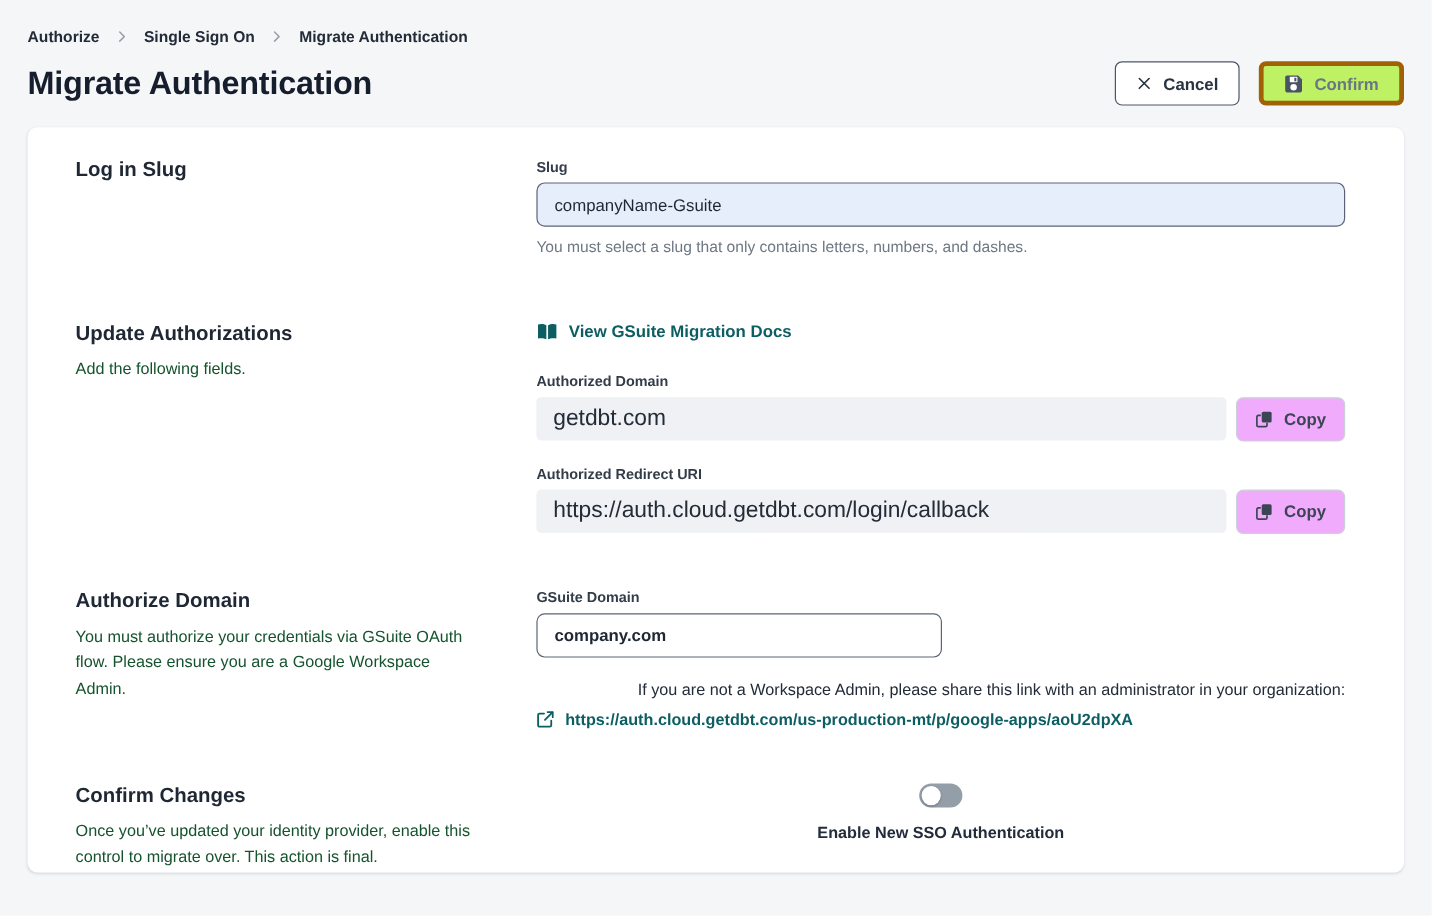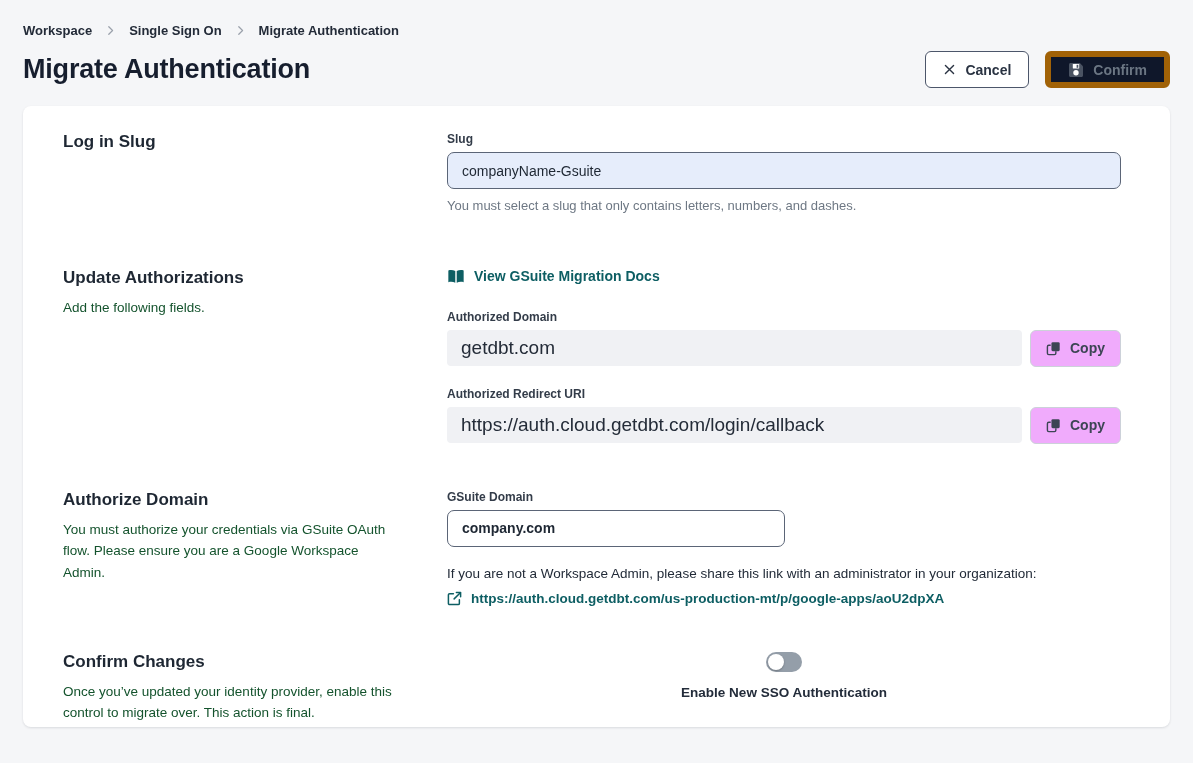--- a/index.html
+++ b/index.html
@@ -20,21 +20,21 @@
   .breadcrumb .chev { display:flex; align-items:center; }
 
   
   .title-row { display:flex; align-items:center; justify-content:space-between; margin-top:13px; }
   .page-title { font-size:27px; font-weight:700; color:#161e2e; letter-spacing:-0.2px; }
   .actions { display:flex; gap:16px; }
   .btn { display:inline-flex; align-items:center; gap:9px; height:37px; padding:0 17px;
          border-radius:6px; font-size:14px; font-weight:600; cursor:pointer;
          font-family:"Liberation Sans", sans-serif; }
   .btn-cancel { background:#ffffff; border:1px solid #4c566a; color:#2a3342; }
-  .btn-confirm { background:#0f172a; border:6px solid #a16207; color:#6b7683; }
+  .btn-confirm { background:#bef264; border:4px solid #a16207; color:#6b7683; }
 
   
   .card { margin-top:18px; background:#ffffff; border-radius:8px;
           box-shadow:0 1px 3px rgba(16,24,40,.07), 0 1px 2px rgba(16,24,40,.05);
           padding:26px 40px 30px 40px; height:621px; }
 
   .row { display:flex; }
   .row + .row { margin-top:0; }
   .left-col { flex:0 0 384px; padding-right:44px; }
   .right-col { flex:1; max-width:674px; }
@@ -56,21 +56,21 @@
 
   .docs-link { display:inline-flex; align-items:center; gap:9px; color:#0d5e63;
                font-size:14px; font-weight:700; cursor:pointer; }
   .mt22 { margin-top:22px; }
   .mt20 { margin-top:20px; }
 
   .inline-row { display:flex; gap:8px; align-items:center; }
   .gsuite-input { width:338px;font-weight:bold; }
   .btn-primary { background:#0d5e63; border:1px solid #0d5e63; color:#ffffff; font-weight:700; padding:0 18px; }
 
-  .note { font-size:13.5px; color:#222b38; margin-top:17px; line-height:1.5; }
+  .note { font-size:13.5px; color:#222b38; margin-top:17px; line-height:1.5;text-align:right; }
   .share-link-row { display:flex; align-items:center; gap:9px; margin-top:7px; cursor:pointer; }
   .share-link { color:#0d5e63; font-size:13.5px; font-weight:700; }
 
   .toggle-row { display:flex; align-items:center; gap:13px;flex-direction:column; }
   .toggle { width:36px; height:20px; background:#949ea9; border-radius:999px; position:relative; cursor:pointer; flex:0 0 auto; }
   .toggle .knob { position:absolute; left:2px; top:2px; width:16px; height:16px; border-radius:50%;
                   background:#fff; box-shadow:0 1px 2px rgba(0,0,0,.25); }
   .toggle-label { font-size:13.5px; font-weight:700; color:#232c3a; }
 
   .gap1 { margin-bottom:55px; }
@@ -78,21 +78,21 @@
   .gap3 { margin-bottom:46px; }
 
   .icon { display:inline-flex; align-items:center; justify-content:center; }
 </style>
 </head>
 <body>
 
 <div class="page">
 
   <div class="breadcrumb">
-    <span class="crumb link">Workspace</span>
+    <span class="crumb link">Authorize</span>
     <span class="chev icon">
       <svg width="11" height="11" viewBox="0 0 16 16">
           <path d="M5.5 2.5l5.5 5.5-5.5 5.5" stroke="#9aa1ab" stroke-width="1.8" fill="none" stroke-linecap="round" stroke-linejoin="round"></path>
         </svg>
     </span>
     <span class="crumb link">Single Sign On</span>
     <span class="chev icon">
       <svg width="11" height="11" viewBox="0 0 16 16">
           <path d="M5.5 2.5l5.5 5.5-5.5 5.5" stroke="#9aa1ab" stroke-width="1.8" fill="none" stroke-linecap="round" stroke-linejoin="round"></path>
         </svg>

